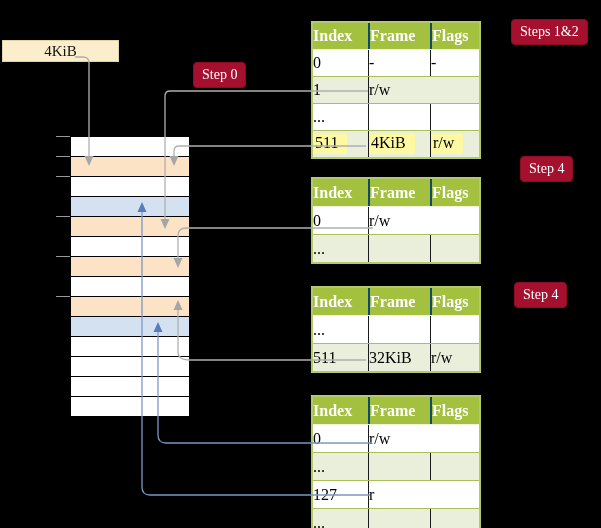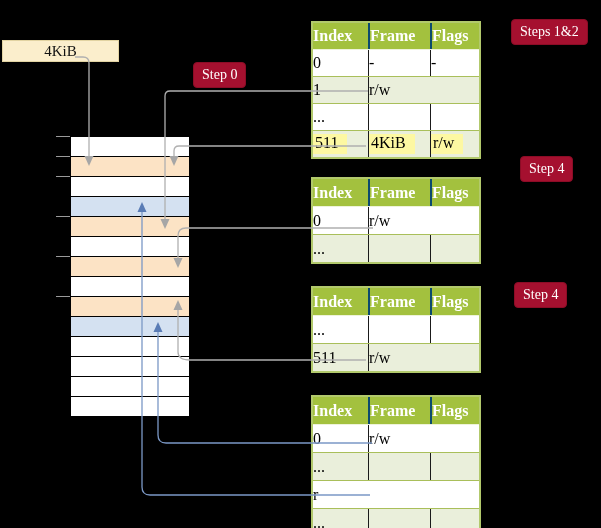--- a/index.html
+++ b/index.html
@@ -153,40 +153,42 @@
       <div class="pt-cell c2">Frame</div>
       <div class="pt-cell c3">Flags</div>
     </div>
     <div class="pt-row body">
       <div class="pt-cell c1">...</div>
       <div class="pt-cell c2"></div>
       <div class="pt-cell c3"></div>
     </div>
     <div class="pt-row body shade">
       <div class="pt-cell c1">511</div>
+      <div class="pt-cell c2">32KiB</div>
       <div class="pt-cell c3">r/w</div>
     </div>
   </div>
 
   <div class="pt-table t4" style="top:395px;">
     <div class="pt-row pt-header">
       <div class="pt-cell c1">Index</div>
       <div class="pt-cell c2">Frame</div>
       <div class="pt-cell c3">Flags</div>
     </div>
     <div class="pt-row body">
       <div class="pt-cell c1">0</div>
       <div class="pt-cell c3">r/w</div>
     </div>
     <div class="pt-row body shade">
       <div class="pt-cell c1">...</div>
       <div class="pt-cell c2"></div>
       <div class="pt-cell c3"></div>
     </div>
     <div class="pt-row body">
+      <div class="pt-cell c1">127</div>
       <div class="pt-cell c3">r</div>
     </div>
     <div class="pt-row body shade">
       <div class="pt-cell c1">...</div>
       <div class="pt-cell c2"></div>
       <div class="pt-cell c3"></div>
     </div>
   </div>
 
   <svg id="overlay" width="601" height="528" viewBox="0 0 601 528">

